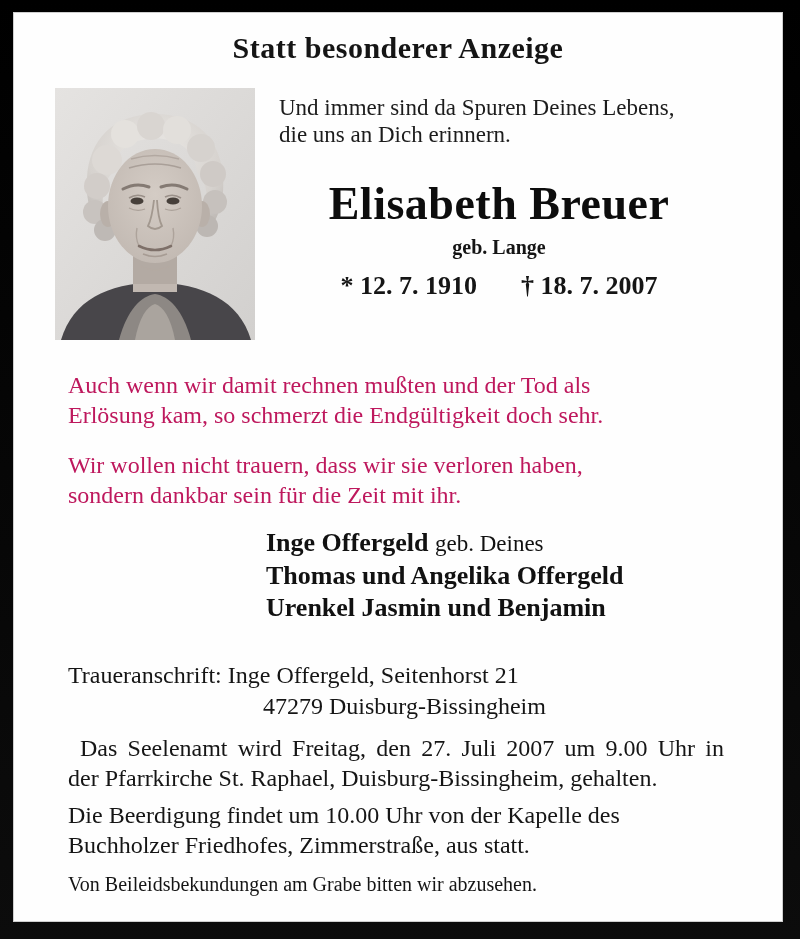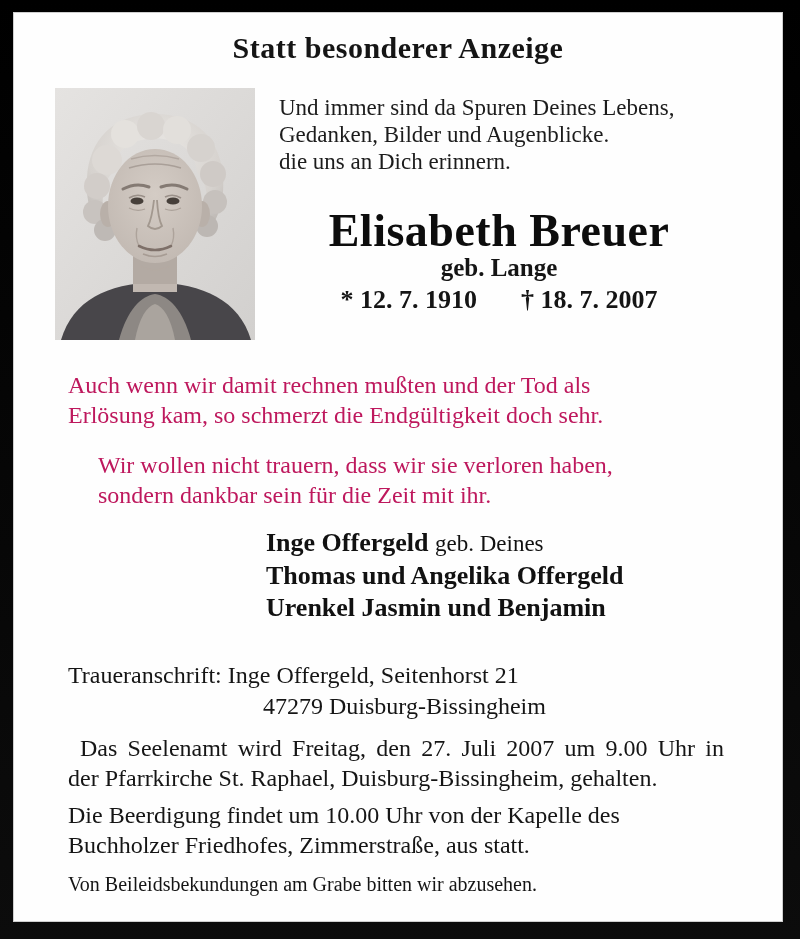--- a/index.html
+++ b/index.html
@@ -36,31 +36,31 @@
     position:absolute; left:266px; top:82px; width:440px;
   }
   .poem { font-size:23px; line-height:27px; color:#1c1c1c; }
   .name {
     margin-top:32px;
     font-size:46px; font-weight:bold;
     text-align:center; line-height:48px;
     letter-spacing:0.5px; color:#0d0d0d;
   }
   .maiden {
-    margin-top:0;
-    font-size:25px; font-weight:bold; text-align:center; line-height:26px;
+    margin-top:6px;
+    font-size:20px; font-weight:bold; text-align:center; line-height:26px;
   }
   .dates {
-    margin-top:4px;
+    margin-top:11px;
     font-size:26px; font-weight:bold; text-align:center; line-height:30px;
     display:flex; justify-content:center; gap:44px;
   }
   .para { position:absolute; left:55px; font-size:24px; line-height:30px; color:#be185d; }
   .p1 { top:358px; }
-  .p2 { top:438px;margin-left:30px; }
+  .p2 { top:438px; }
   .mourners {
     position:absolute; left:253px; top:515px;
     font-size:26px; font-weight:bold; line-height:32px; color:#111;
   }
   .mourners .suffix { font-weight:normal; font-size:23px; }
   .address { position:absolute; left:55px; top:648px; font-size:24px; line-height:31px; }
   .address .addr2 { margin-left:195px; }
   .service { position:absolute; left:55px; top:721px; width:656px; font-size:24px; line-height:30px; }
   .justify-line { text-align:justify; text-align-last:justify;margin-left:12px; }
   .burial { position:absolute; left:55px; top:788px; font-size:24px; line-height:30px; }
@@ -139,21 +139,20 @@
         <path d="M84,158 q16,8 32,0" stroke="#7e7069" stroke-width="2.6" fill="none" stroke-linecap="round"></path>
         <path d="M88,166 q12,5 24,0" stroke="#a79c94" stroke-width="1.4" fill="none"></path>
 
         <path d="M86,178 q14,8 28,0" stroke="#b4aaa2" stroke-width="1.4" fill="none"></path>
       </svg>
     </div>
 
     <div class="right-col">
       <div class="poem">
         <div>Und immer sind da Spuren Deines Lebens,</div>
-        <div>Gedanken, Bilder und Augenblicke.</div>
         <div>die uns an Dich erinnern.</div>
       </div>
       <div class="name">Elisabeth Breuer</div>
       <div class="maiden">geb. Lange</div>
       <div class="dates">
         <span>* 12. 7. 1910</span>
         <span>† 18. 7. 2007</span>
       </div>
     </div>
 

